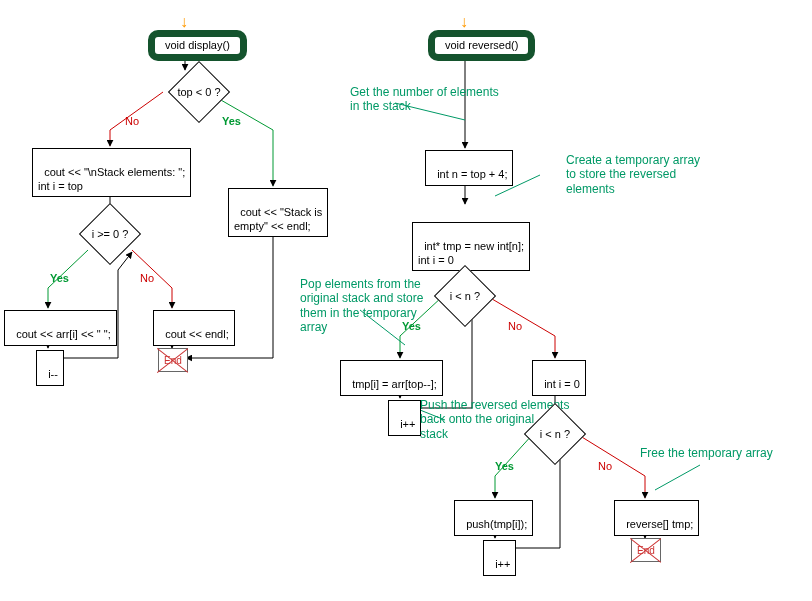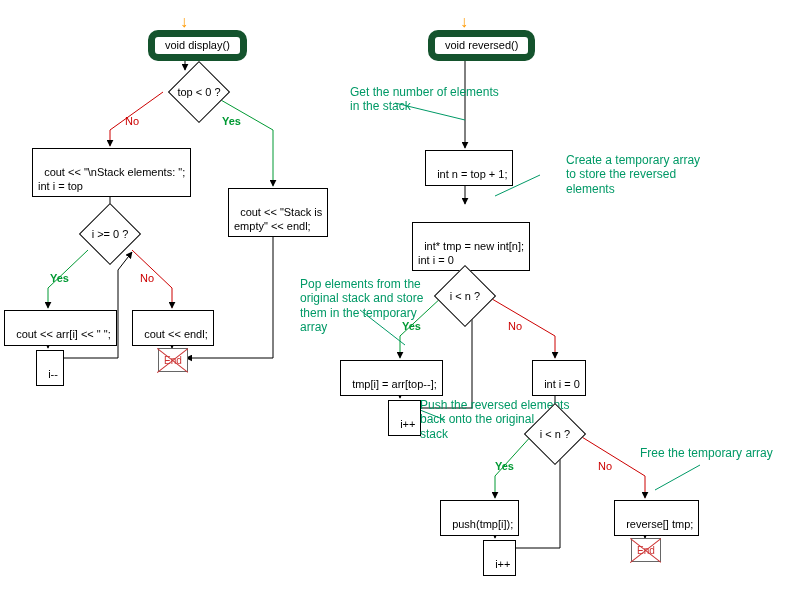--- a/index.html
+++ b/index.html
@@ -196,39 +196,39 @@
 <span class="edge-label no" style="left:140px; top:272px;">No</span>
 
 <div class="node box" style="left:4px; top:310px;">
   <span>cout &lt;&lt; arr[i] &lt;&lt; " ";</span>
 </div>
 
 <div class="node box" style="left:36px; top:350px;">
   <span>i--</span>
 </div>
 
-<div class="node box" style="left:132px; top:310px;">
+<div class="node box" style="left:153px; top:310px;">
   <span>cout &lt;&lt; endl;</span>
 </div>
 
 <div class="endbox" style="left:158px; top:348px;">
   <span class="endbox-label">End</span>
 </div>
 
 <div class="entry-arrow" style="left:460px; top:22px;">↓</div>
 
 <div class="node func" style="left:428px; top:30px;">
   <span>void reversed()</span>
 </div>
 
 <div class="ann" style="left:350px; top:85px; white-space:pre;">Get the number of elements
 in the stack</div>
 
 <div class="node box" style="left:425px; top:150px;">
-  <span>int n = top + 1;</span>
+  <span>int n = top + 4;</span>
 </div>
 
 <div class="ann" style="left:530px; top:153px; white-space:pre;margin-left:36px;">Create a temporary array
 to store the reversed
 elements</div>
 
 <div class="node box" style="left:412px; top:222px;">
   <span>int* tmp = new int[n];
 int i = 0</span>
 </div>
@@ -263,21 +263,21 @@
 
 <div class="diamond" style="left:533px; top:412px; width:44px; height:44px;">
   <div class="diamond-shape"></div>
   <div class="diamond-label">i &lt; n ?</div>
 </div>
 <span class="edge-label yes" style="left:495px; top:460px;">Yes</span>
 <span class="edge-label no" style="left:598px; top:460px;">No</span>
 
 <div class="ann" style="left:640px; top:446px; white-space:pre;">Free the temporary array</div>
 
-<div class="node box" style="left:440px; top:500px;">
+<div class="node box" style="left:454px; top:500px;">
   <span>push(tmp[i]);</span>
 </div>
 
 <div class="node box" style="left:483px; top:540px;">
   <span>i++</span>
 </div>
 
 <div class="node box" style="left:614px; top:500px;">
   <span>reverse[] tmp;</span>
 </div>

